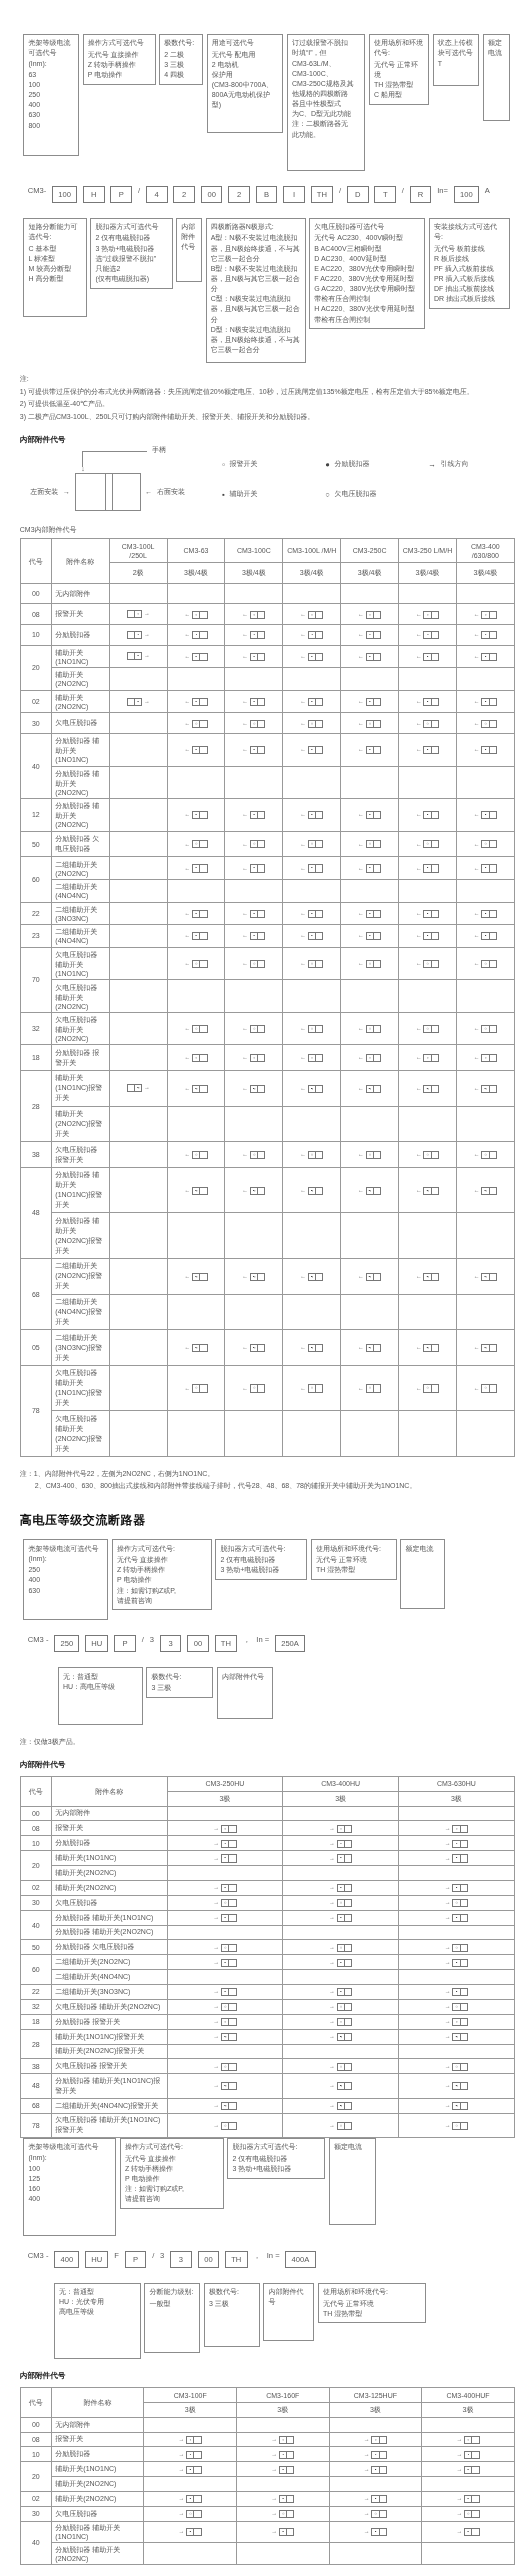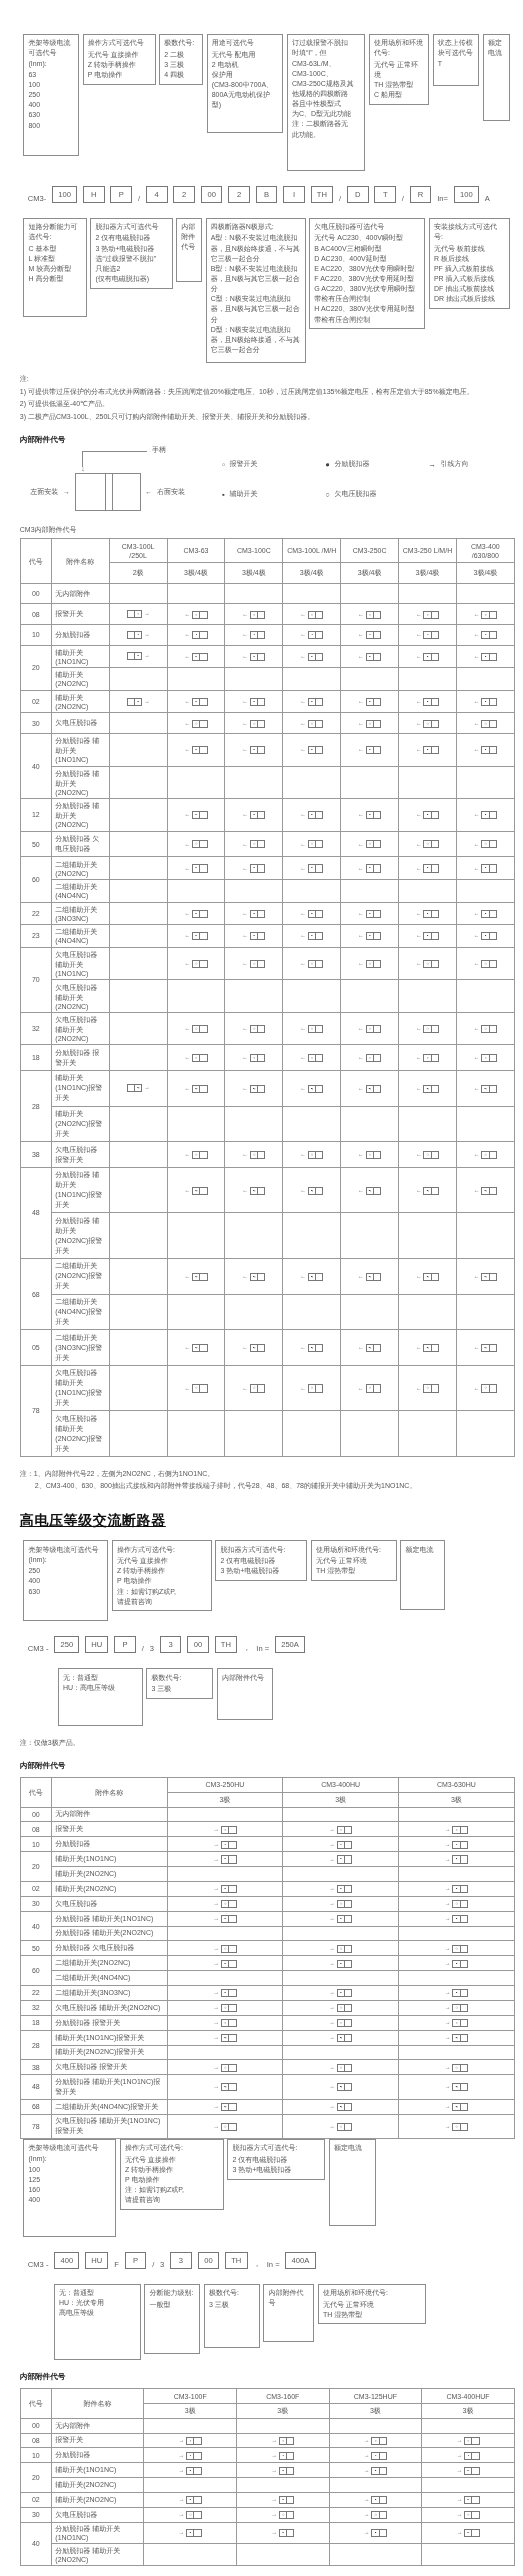--- a/index.html
+++ b/index.html
@@ -36,29 +36,29 @@
   #s3top .vbox:nth-child(1){width:93px;min-height:98px;}
   #s3top .vbox:nth-child(2){width:104px;}
   #s3top .vbox:nth-child(3){width:98px;}
   #s3top .vbox:nth-child(4){width:47px;min-height:87px;}
   #s3bot .vbox:nth-child(1){width:87px;min-height:76px;}
   #s3bot .vbox:nth-child(2){width:56px;min-height:70px;}
   #s3bot .vbox:nth-child(3){width:56px;min-height:64px;}
   #s3bot .vbox:nth-child(4){width:51px;min-height:58px;}
   #s3bot .vbox:nth-child(5){width:108px;}
   
-  .model{display:flex;align-items:flex-end;margin:15px 0 15px 15px;flex-wrap:nowrap;}
+  .model{display:flex;align-items:flex-start;margin:15px 0 15px 15px;flex-wrap:nowrap;}
   .tok{margin-right:5.8px;color:#5a5a5a;font-size:7.6px;white-space:nowrap;}
   .tok.boxed{border:0.6px solid #777;padding:2.9px 5.2px;min-width:9.3px;text-align:center;}
   
   .notes{margin:10.5px 2.3px 5.8px 7px;line-height:1.7;}
   .notes div{margin:0.6px 0;}
   
   .acchead{font-weight:bold;color:#222;font-size:7.6px;margin:12.8px 0 5.8px 7px;}
-  .sectitle{font-weight:bold;color:#111;font-size:14px;margin:20px 0 10.5px 7px;letter-spacing:0.6px;text-decoration:underline;}
+  .sectitle{font-weight:bold;color:#111;font-size:12px;margin:20px 0 10.5px 7px;letter-spacing:0.6px;}
   
   .legend{display:flex;margin:4.7px 0 2.3px 17.4px;}
   .lg-fig{width:192px;}
   .lg-top{display:flex;align-items:flex-end;margin-left:52px;}
   .lg-elbow{width:64px;height:15px;border-left:0.6px solid #888;border-top:0.6px solid #888;margin-right:4.7px;}
   .lg-handle{color:#575757;position:relative;top:-11.6px;}
   .lg-arrowdown{margin-left:51px;color:#555;line-height:4.7px;}
   .lg-row{display:flex;align-items:center;gap:4.7px;margin-top:1.2px;}
   .lg-box{display:inline-flex;width:64px;height:36px;border:0.6px solid #888;}
   .lg-h{flex:1.1;border-right:0.6px solid #888;}

